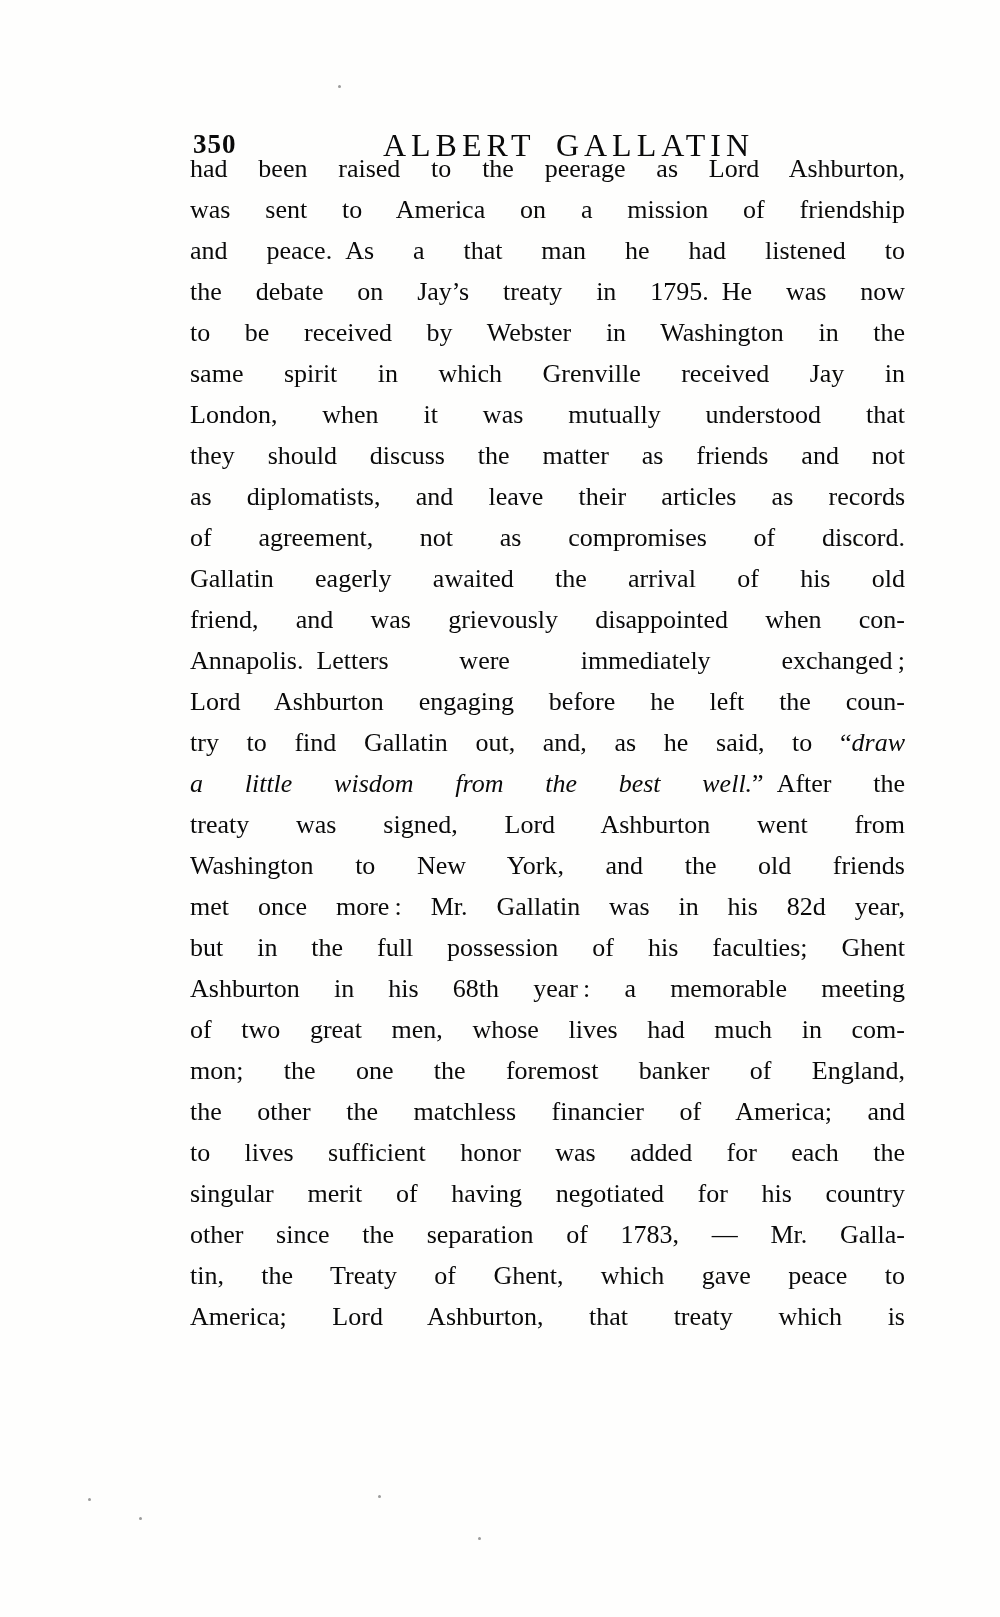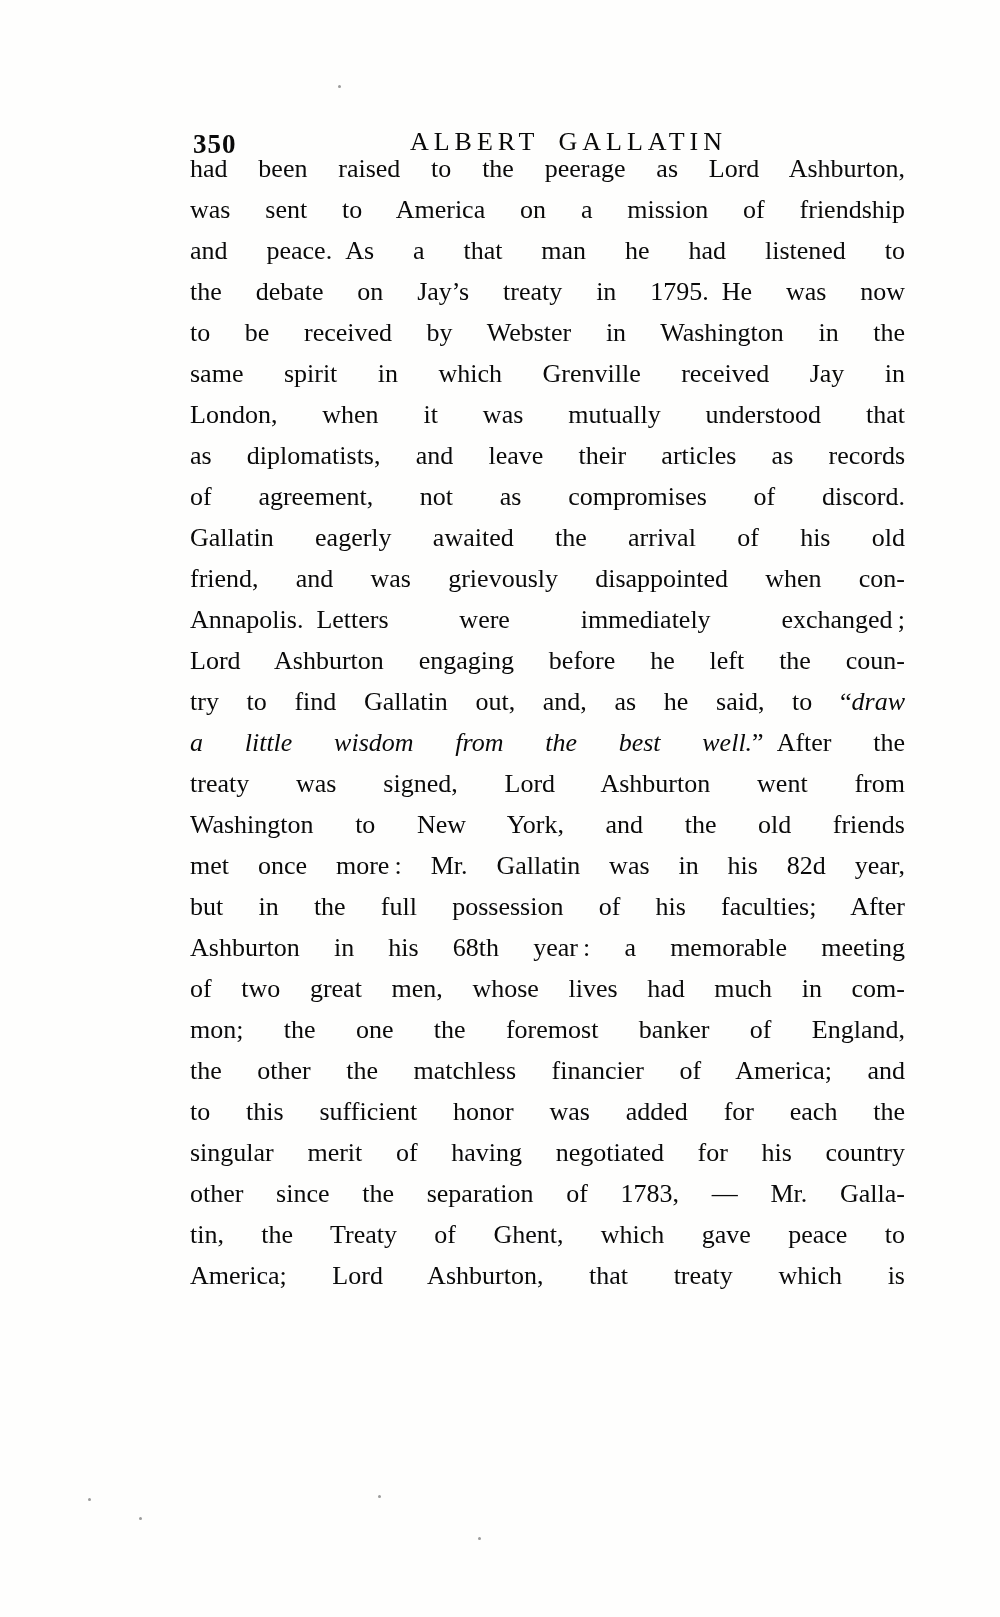--- a/index.html
+++ b/index.html
@@ -32,21 +32,21 @@
     font-weight: 700;
     letter-spacing: 1px;
   }
   .running-title {
     position: absolute;
     left: 0;
     right: 0;
     top: 0;
     text-align: center;
     padding-left: 36px;
-    font-size: 26px;
+    font-size: 32px;
     font-weight: 400;
     letter-spacing: 5px;
     word-spacing: 8px;
   }
   .textblock {
     position: absolute;
     left: 190px;
     top: 148px;
     width: 715px;
   }
@@ -82,37 +82,38 @@
   </div>
 
   <div class="textblock" id="textblock">
       <div class="line"><span>had been raised to the peerage as Lord Ashburton,</span></div>
       <div class="line"><span>was sent to America on a mission of friendship</span></div>
       <div class="line"><span>and peace. As a that man he had listened to</span></div>
       <div class="line"><span>the debate on Jay’s treaty in 1795. He was now</span></div>
       <div class="line"><span>to be received by Webster in Washington in the</span></div>
       <div class="line"><span>same spirit in which Grenville received Jay in</span></div>
       <div class="line"><span>London, when it was mutually understood that</span></div>
+      <div class="line"><span>they should discuss the matter as friends and not</span></div>
       <div class="line"><span>as diplomatists, and leave their articles as records</span></div>
       <div class="line"><span>of agreement, not as compromises of discord.</span></div>
       <div class="line"><span>Gallatin eagerly awaited the arrival of his old</span></div>
       <div class="line"><span>friend, and was grievously disappointed when con-</span></div>
       <div class="line"><span>Annapolis. Letters were immediately exchanged ;</span></div>
       <div class="line"><span>Lord Ashburton engaging before he left the coun-</span></div>
       <div class="line"><span>try to find Gallatin out, and, as he said, to “</span><i>draw</i></div>
       <div class="line"><i>a little wisdom from the best well.</i><span>” After the</span></div>
       <div class="line"><span>treaty was signed, Lord Ashburton went from</span></div>
       <div class="line"><span>Washington to New York, and the old friends</span></div>
       <div class="line"><span>met once more : Mr. Gallatin was in his 82d year,</span></div>
-      <div class="line"><span>but in the full possession of his faculties; After</span></div>
+      <div class="line"><span>but in the full possession of his faculties; Ghent</span></div>
       <div class="line"><span>Ashburton in his 68th year : a memorable meeting</span></div>
       <div class="line"><span>of two great men, whose lives had much in com-</span></div>
       <div class="line"><span>mon; the one the foremost banker of England,</span></div>
       <div class="line"><span>the other the matchless financier of America; and</span></div>
-      <div class="line"><span>to this sufficient honor was added for each the</span></div>
+      <div class="line"><span>to lives sufficient honor was added for each the</span></div>
       <div class="line"><span>singular merit of having negotiated for his country</span></div>
       <div class="line"><span>other since the separation of 1783, — Mr. Galla-</span></div>
       <div class="line"><span>tin, the Treaty of Ghent, which gave peace to</span></div>
       <div class="line"><span>America; Lord Ashburton, that treaty which is</span></div>
     </div>
 
   <div class="speck" style="left:338px; top:85px;"></div>
   <div class="speck" style="left:88px;  top:1498px;"></div>
   <div class="speck" style="left:139px; top:1517px;"></div>
   <div class="speck" style="left:378px; top:1495px;"></div>

